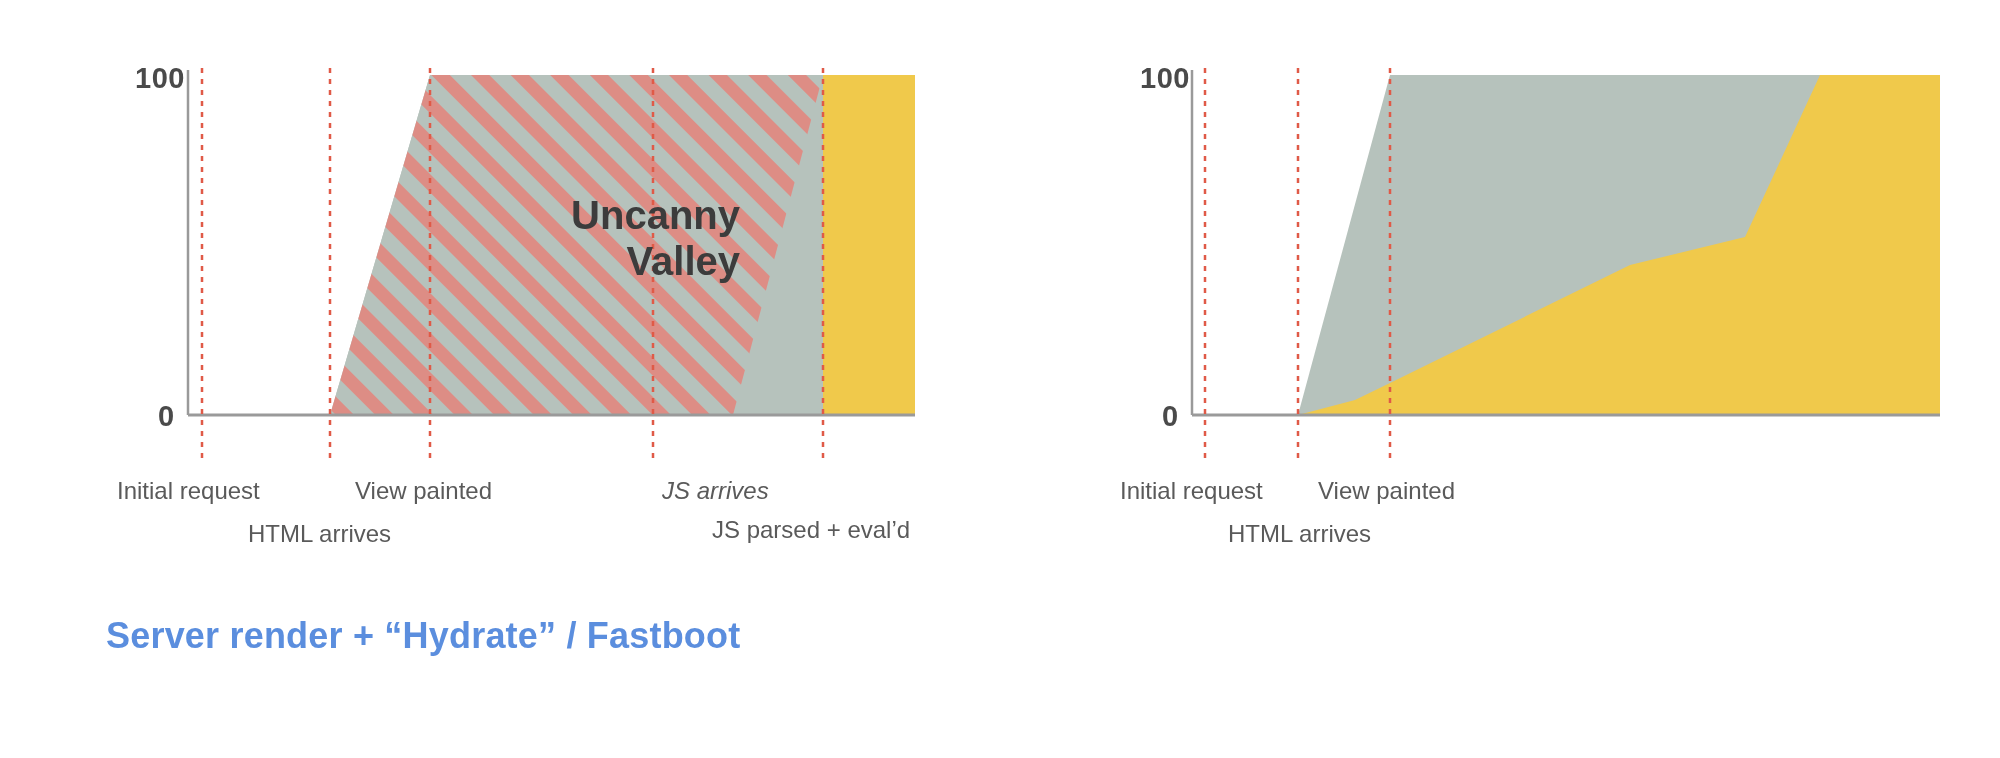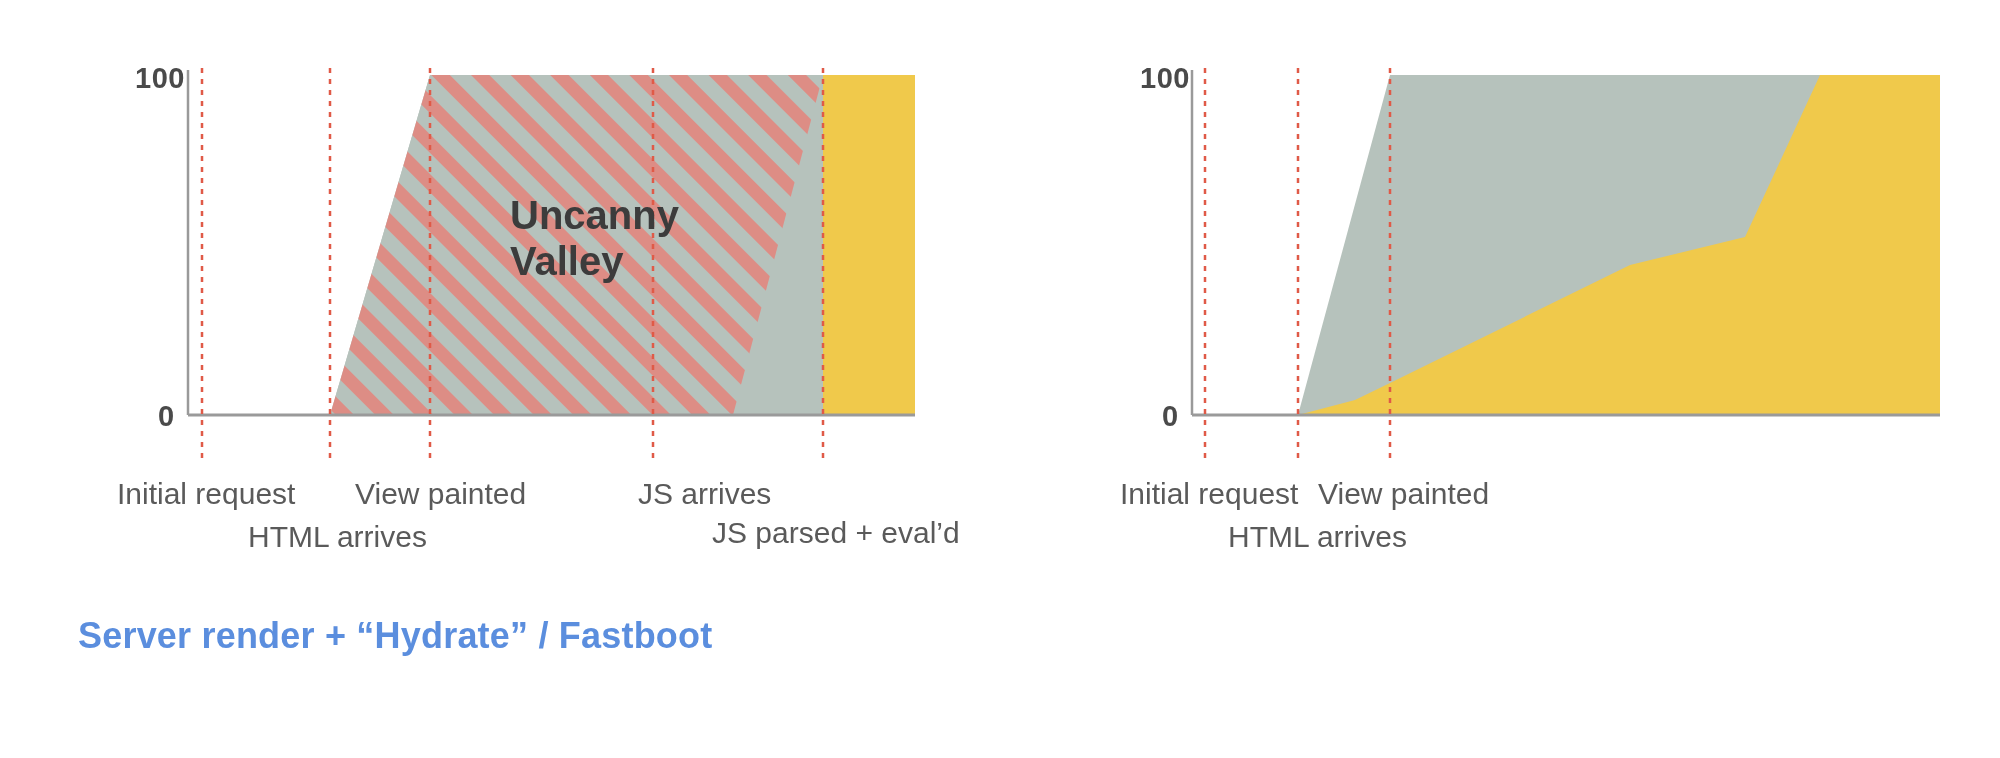--- a/index.html
+++ b/index.html
@@ -16,38 +16,39 @@
   .axis-label-100,.axis-label-0{
     position:absolute;
     font-weight:bold;
     font-size:29px;
     color:#4a4a4a;
     letter-spacing:0.5px;
   }
   .tick-labels{position:absolute;left:0;top:0;width:100%;height:100%;pointer-events:none;}
   .tick-label{
     position:absolute;
-    font-size:30px;
+    font-size:24px;
     color:#5a5a5a;
     white-space:nowrap;
   }
   .caption{
     position:absolute;
     font-size:36px;
     font-weight:bold;
     color:#5b8ede;
     white-space:nowrap;
     letter-spacing:0.2px;
+    margin-left:28px;
   }
   .uv-text{
     position:absolute;
     font-size:40px;
     font-weight:bold;
     color:#3c3c3c;
-    text-align:left;
+    text-align:right;
     line-height:1.15;
     white-space:pre-line;
   }
 </style>
 </head>
 <body>
 
 <div class="panels">
 
   <div class="panel panel-left">
@@ -98,21 +99,21 @@
     <div class="axis-label-100" style="left:135px;top:62px;">100</div>
     <div class="axis-label-0" style="left:158px;top:400px;">0</div>
 
     <div class="uv-text" style="left:510px;top:192px;width:230px;">Uncanny
 Valley</div>
 
     <div class="tick-labels">
       <div class="tick-label" style="left:117px;top:477px;">Initial request</div>
       <div class="tick-label" style="left:248px;top:520px;">HTML arrives</div>
       <div class="tick-label" style="left:355px;top:477px;">View painted</div>
-      <div class="tick-label" style="left:638px;top:477px;">JS arrives</div>
+      <div class="tick-label" style="left:662px;top:477px;font-style:italic;">JS arrives</div>
       <div class="tick-label" style="left:712px;top:516px;">JS parsed + eval’d</div>
     </div>
 
     <div class="caption" style="left:78px;top:615px;">Server render + “Hydrate” / Fastboot</div>
   </div>
 
   <div class="panel panel-right">
 
     <svg class="chart-svg" width="1000" height="600" viewBox="0 0 1000 600">
 

